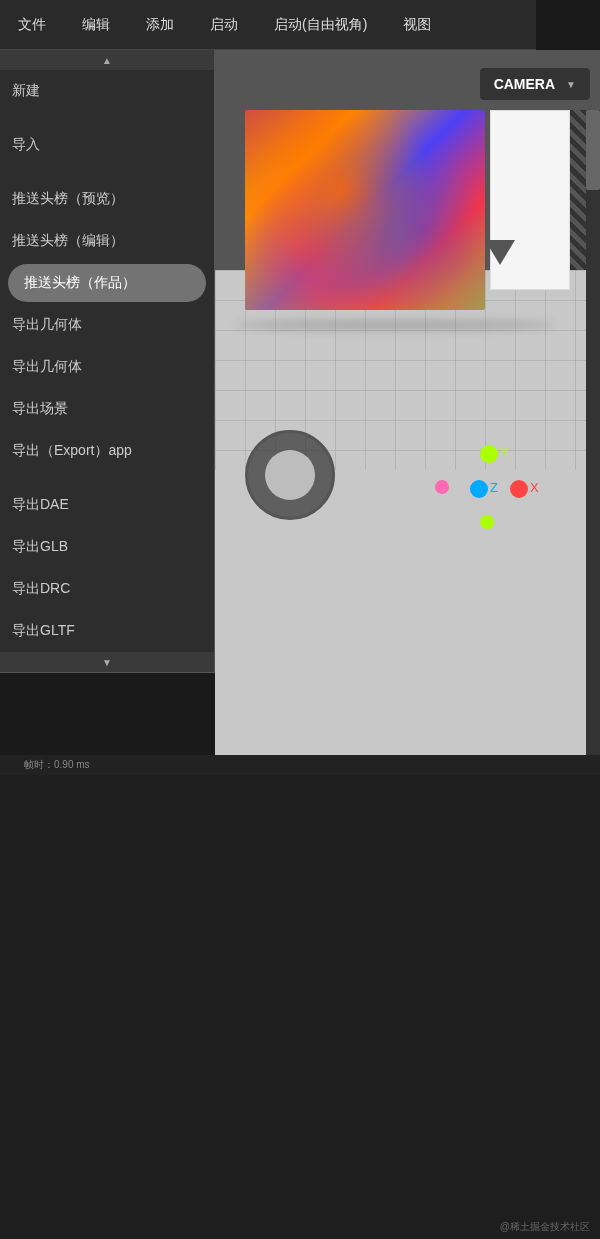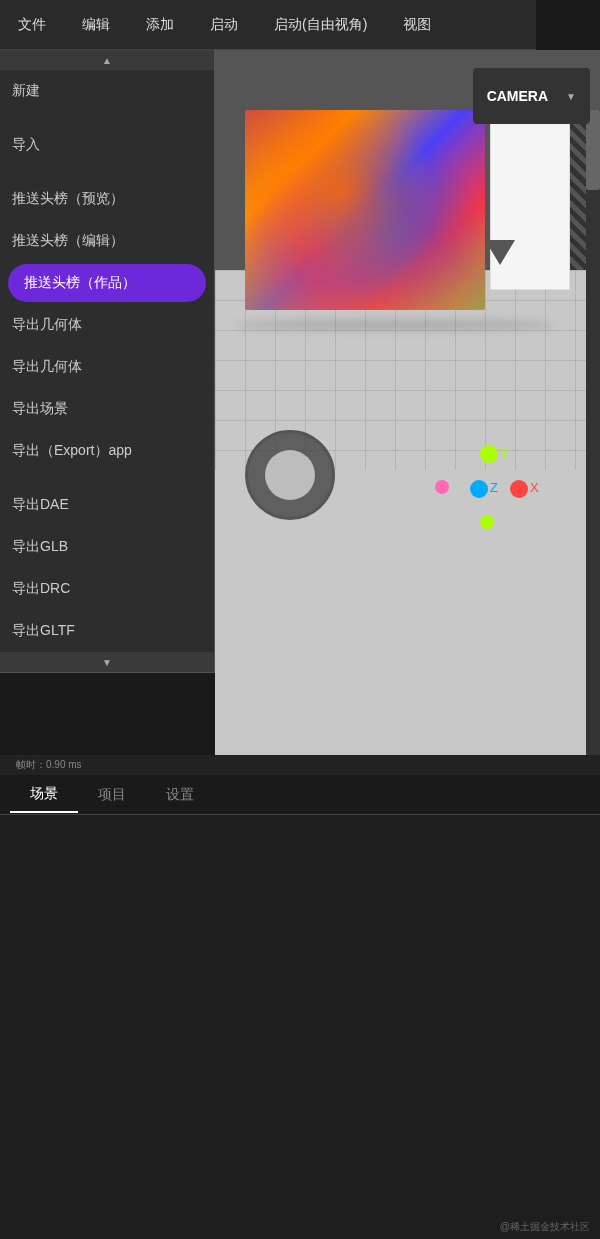--- a/index.html
+++ b/index.html
@@ -48,21 +48,21 @@
       border-bottom: 1px solid #555;
     }
     .dropdown-item {
       padding: 12px 12px;
       font-size: 14px;
       color: #ccc;
       cursor: pointer;
       white-space: nowrap;
     }
     .dropdown-item.active {
-      background: #6d28d9;
+      background: #737373;
       color: #fff;
       border-radius: 20px;
       margin: 2px 8px;
       padding: 10px 16px;
     }
     .dropdown-separator {
       height: 12px;
     }
     .dropdown-scroll-btn {
       width: 100%;
@@ -89,25 +89,25 @@
 
     
     .camera-btn {
       position: absolute;
       top: 18px;
       right: 10px;
       background: #333;
       color: #fff;
       font-size: 14px;
       font-weight: bold;
-      padding: 20px 14px;
+      padding: 8px 14px;
       border-radius: 4px;
       display: flex;
       align-items: center;
-      gap: 18px;
+      gap: 11px;
       cursor: pointer;
       z-index: 10;
     }
     .camera-btn .chevron {
       font-size: 10px;
       color: #aaa;
     }
 
     
     .viewport-bg-top {
@@ -330,21 +330,21 @@
     
     .status-bar {
       position: absolute;
       top: 755px;
       left: 0;
       width: 215px;
       height: 20px;
       background: #222;
       display: flex;
       align-items: center;
-      padding-left: 16px;
+      padding-left: 24px;
     }
     .status-text {
       font-size: 10px;
       color: #888;
     }
 
     
     .viewport-status {
       position: absolute;
       top: 755px;
@@ -491,20 +491,15 @@
   </div>
 </div>
 
 <div class="status-bar">
   <span class="status-text">帧时：0.90 ms</span>
 </div>
 <div class="viewport-status"></div>
 
 <div class="bottom-panel">
 
-  <div class="tabs-row">
-    <div class="tab active">场景</div>
-    <div class="tab">项目</div>
-    <div class="tab">设置</div>
-  </div>
 
   <div class="watermark">@稀土掘金技术社区</div>
 </div>
 
 </body></html>

